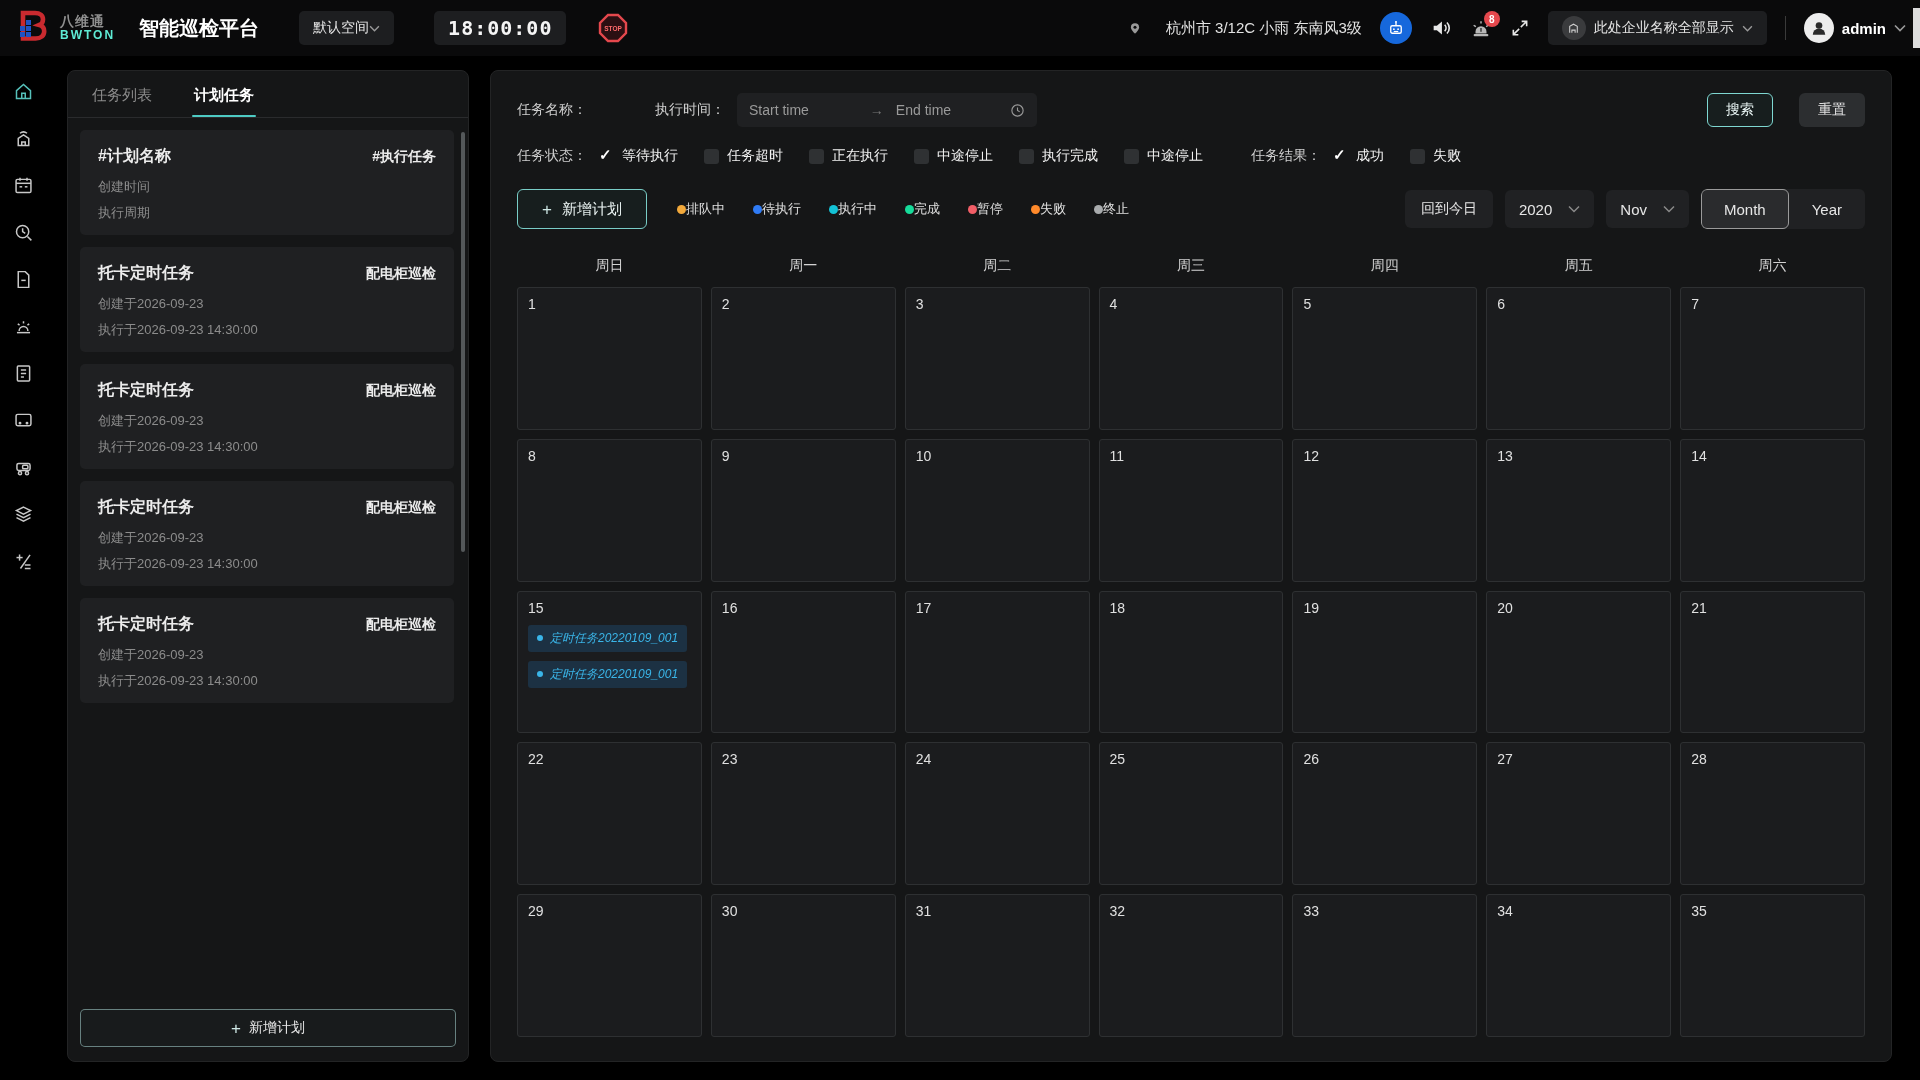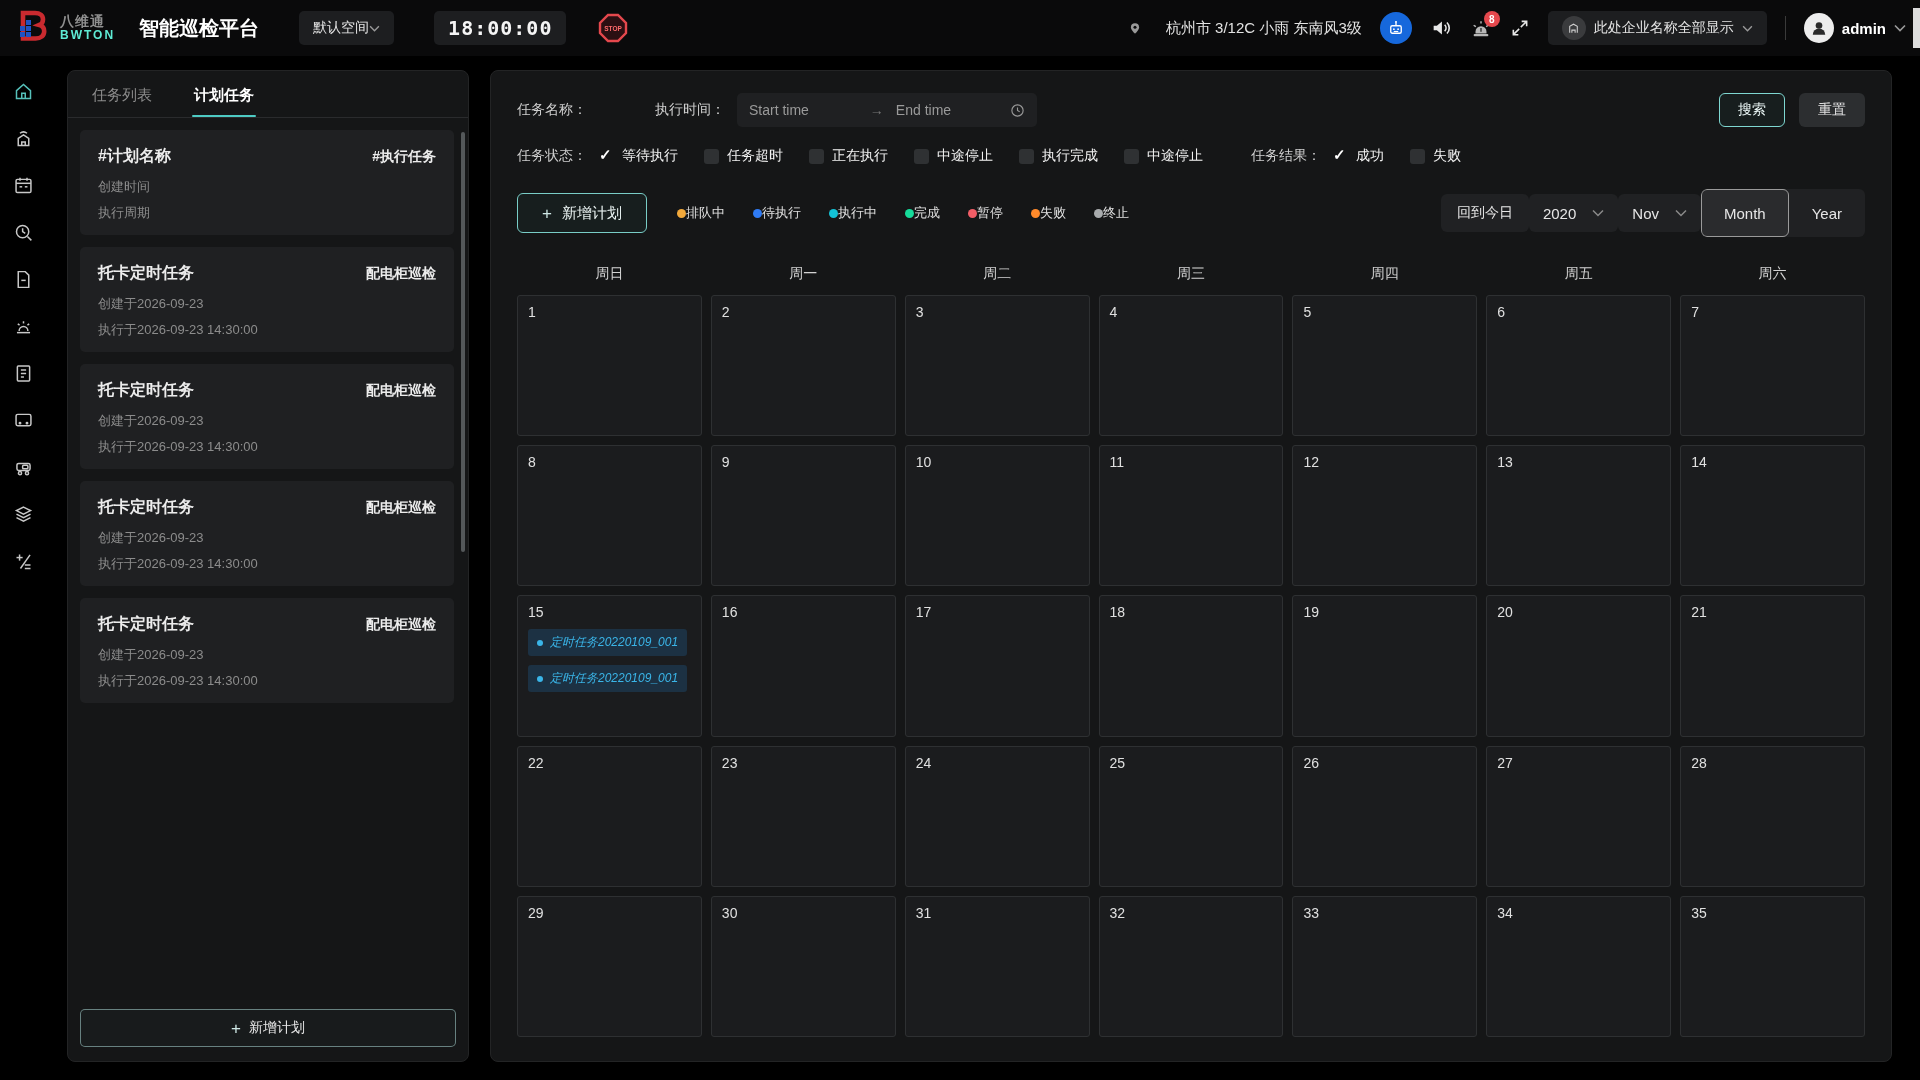--- a/index.html
+++ b/index.html
@@ -88,48 +88,48 @@
   .range-box { width:300px; height:34px; background:#1f2022; border-radius:5px;
     display:flex; align-items:center; padding:0 12px; gap:10px; cursor:text; }
   .ph { font-size:14px; color:#9a9a9a; }
   .range-arrow { color:#777; font-size:14px; flex:0 0 auto; margin:0 2px; }
   .range-sp { flex:1; }
   .gap56 { width:56px; }
   .btn-search { height:34px; min-width:66px; padding:0 16px; background:rgba(86,193,186,0.05);
     border:1px solid #7ed7d1; border-radius:6px; color:#ecf8f7; font-size:14px; cursor:pointer;
     font-family:"Liberation Sans", sans-serif; }
   .btn-reset { height:34px; min-width:66px; padding:0 16px; background:#2c2e30; border:none;
-    border-radius:6px; color:#e2e2e2; font-size:14px; cursor:pointer; margin-left:14px;
+    border-radius:6px; color:#e2e2e2; font-size:14px; cursor:pointer; margin-left:26px;
     font-family:"Liberation Sans", sans-serif; }
   .row2 { margin-top:20px; }
   .chk-item { display:flex; align-items:center; gap:8px; margin-right:26px; cursor:pointer; }
   .chk-box { width:15px; height:15px; border-radius:3px; background:#2f3133; flex:0 0 auto; }
   .chk-item.checked .chk-box { background:transparent; position:relative; }
   .chk-item.checked .chk-box::after { content:"✓"; position:absolute; left:0; top:-3px;
     font-size:15px; font-weight:700; color:#fff; }
   .chk-label { font-size:14px; color:#f2f2f2; }
   .result-label { margin-left:22px; }
 
   .row3 { margin-top:24px; }
   .btn-add { height:40px; padding:0 24px; background:rgba(86,193,186,0.05);
     border:1px solid #79cdc7; border-radius:6px; color:#ecf5f4; font-size:15px;
     cursor:pointer; display:flex; align-items:center; gap:10px;
     font-family:"Liberation Sans", sans-serif; }
   .legend { display:flex; align-items:center; margin-left:30px; gap:28px; }
   .legend-item { display:flex; align-items:center; }
   .legend-dot { width:9px; height:9px; border-radius:50%; }
   .legend-label { font-size:13px; color:#e0e0e0; }
-  .cal-controls { margin-left:auto; display:flex; align-items:center; gap:0; }
+  .cal-controls { margin-left:auto; display:flex; align-items:center; gap:12px; }
   .ctl-btn { height:38px; background:#202123; border:none; border-radius:6px;
     color:#e6e6e6; font-size:14px; padding:0 16px; cursor:pointer;
     font-family:"Liberation Sans", sans-serif; }
   .select-box { height:38px; background:#202123; border-radius:6px; display:flex;
     align-items:center; gap:16px; padding:0 14px; font-size:15px; color:#e6e6e6; cursor:pointer; }
   .seg { display:flex; background:#202123; border-radius:6px; overflow:hidden; }
-  .seg-btn { height:48px; padding:0 22px; background:transparent; border:1px solid transparent;
+  .seg-btn { height:40px; padding:0 22px; background:transparent; border:1px solid transparent;
     color:#e6e6e6; font-size:15px; cursor:pointer; font-family:"Liberation Sans", sans-serif; border-radius:6px; }
   .seg-btn.active { border-color:#9a9a9a; background:#2a2b2d; }
 
   
   .weekday-row { display:grid; grid-template-columns:repeat(7,1fr); gap:9px; margin-top:22px; }
   .weekday { text-align:center; font-size:14px; color:#d2d2d2; padding:6px 0 10px; }
   .cal-grid { flex:1; display:grid; grid-template-columns:repeat(7,1fr);
     grid-template-rows:repeat(5,1fr); gap:9px; margin-top:2px; }
   .day-cell { background:#1b1c1e; border:1px solid #2e3032; border-radius:3px;
     padding:8px 10px; font-size:14px; color:#e0e0e0; overflow:hidden; cursor:pointer; }

